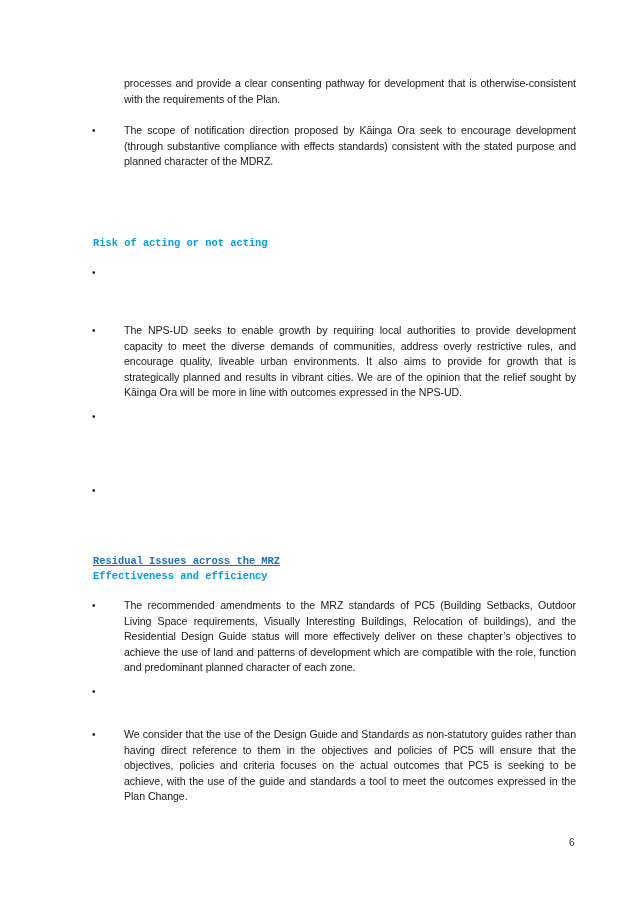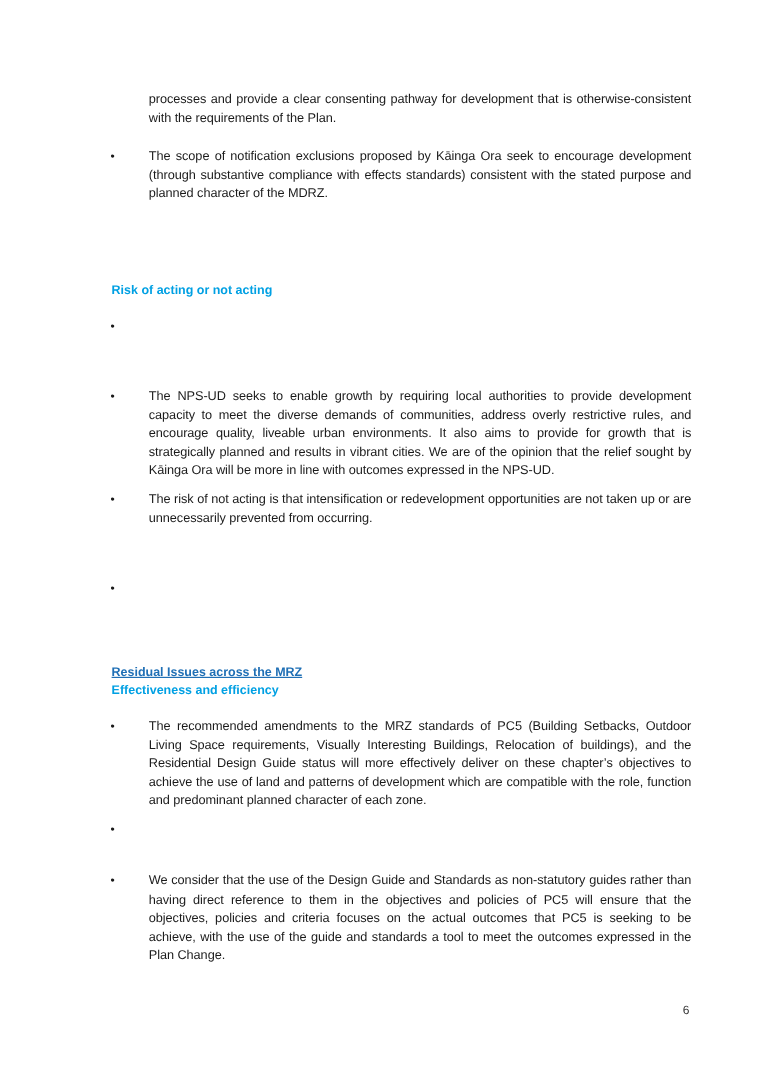--- a/index.html
+++ b/index.html
@@ -15,46 +15,46 @@
       letter-spacing: -0.05px;
     }
     .bullet {
       position: absolute; left: 76px; width: 10px;
       font-size: 10px; line-height: 15.6px;
     }
     .heading {
       position: absolute; left: 77px;
       font-size: 10.4px; line-height: 14px; font-weight: bold;
       color: #00a0e3;
+      font-family: Liberation Mono, monospace;
     }
     .heading.link { color: #1f6fb5; text-decoration: underline; margin-top: 14px; }
     .page-num {
       position: absolute; left: 553px; top: 837px;
       font-size: 10px; color: #333;
     }
   </style>
 </head>
 <body>
 
 <div class="page">
 
   <div class="para" style="top:76px">processes and provide a clear consenting pathway for development that is otherwise-consistent with the requirements of the Plan.</div>
 
   <span class="bullet" style="top:123px">•</span>
-  <div class="para" style="top:123px">The scope of notification exclusions proposed by Kāinga Ora seek to encourage development (through substantive compliance with effects standards) consistent with the stated purpose and planned character of the MDRZ.</div>
+  <div class="para" style="top:123px">The scope of notification direction proposed by Kāinga Ora seek to encourage development (through substantive compliance with effects standards) consistent with the stated purpose and planned character of the MDRZ.</div>
 
   <div class="heading" style="top:236px">Risk of acting or not acting</div>
 
   <span class="bullet" style="top:265px">•</span>
 
   <span class="bullet" style="top:323px">•</span>
   <div class="para" style="top:323px">The NPS-UD seeks to enable growth by requiring local authorities to provide development capacity to meet the diverse demands of communities, address overly restrictive rules, and encourage quality, liveable urban environments.  It also aims to provide for growth that is strategically planned and results in vibrant cities.  We are of the opinion that the relief sought by Kāinga Ora will be more in line with outcomes expressed in the NPS-UD.</div>
 
   <span class="bullet" style="top:409px">•</span>
-  <div class="para" style="top:409px">The risk of not acting is that intensification or redevelopment opportunities are not taken up or are unnecessarily prevented from occurring.</div>
 
 
   <span class="bullet" style="top:483px">•</span>
 
   <div class="heading link" style="top:540px">Residual Issues across the MRZ</div>
 
   <div class="heading" style="top:569px">Effectiveness and efficiency</div>
 
   <span class="bullet" style="top:598px">•</span>
   <div class="para" style="top:598px">The recommended amendments to the MRZ standards of PC5 (Building Setbacks, Outdoor Living Space requirements, Visually Interesting Buildings, Relocation of buildings), and the Residential Design Guide status will more effectively deliver on these chapter’s objectives to achieve the use of land and patterns of development which are compatible with the role, function and predominant planned character of each zone.</div>

